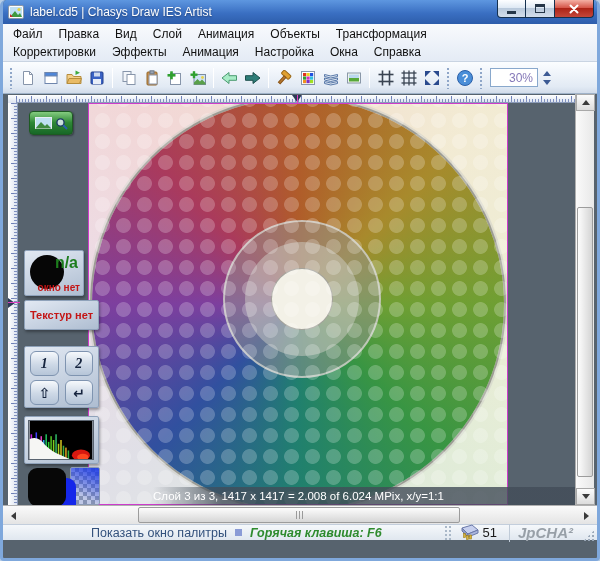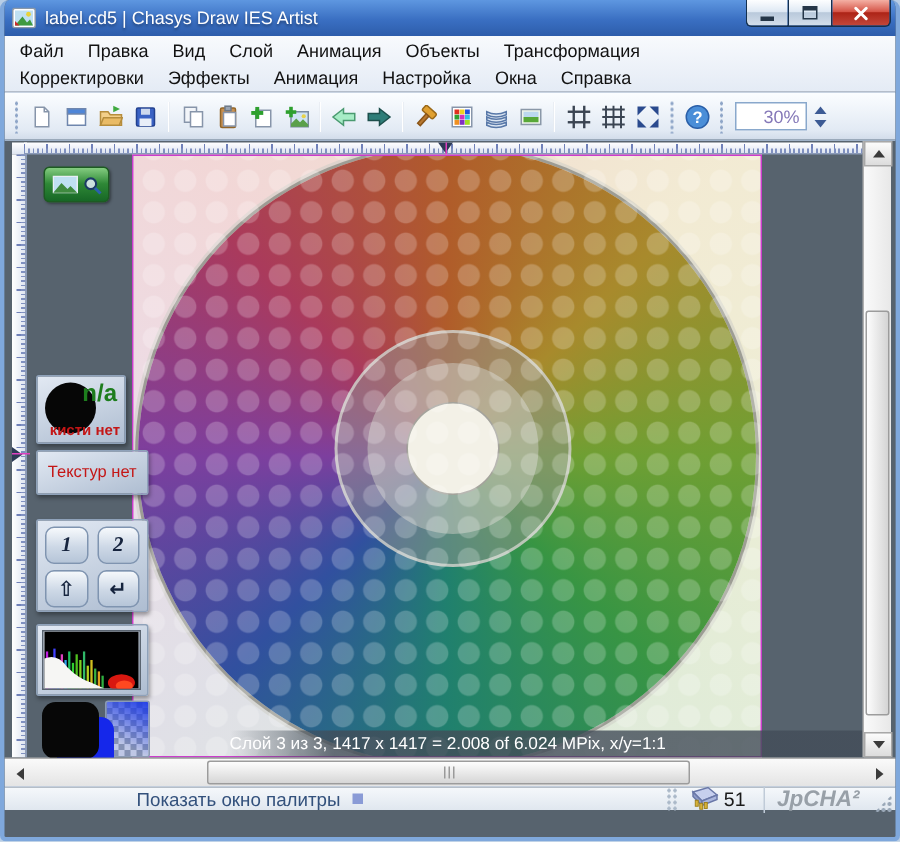--- a/index.html
+++ b/index.html
@@ -102,21 +102,21 @@
   .fpanel { position:absolute; background:linear-gradient(160deg,#e2e9f3,#aebdd1);
             border:1px solid #8fa2ba; border-radius:2px; box-shadow:1px 2px 3px rgba(0,0,0,.35); }
   .nav-btn { position:absolute; left:26px; top:17px; width:44px; height:24px;
              background:linear-gradient(#84cc80,#2e8836 48%,#176726); border:1px solid #1d5a22; border-radius:4px;
              display:flex; align-items:center; justify-content:center; gap:3px; box-shadow:1px 1px 2px rgba(0,0,0,.4); }
   .brush-panel { left:21px; top:156px; width:60px; height:46px; }
   .brush-circle { position:absolute; left:5px; top:4px; width:34px; height:34px; border-radius:50%; background:#060606; }
   .brush-value { position:absolute; right:5px; top:3px; color:#1d7d1d; font-size:16px; font-weight:bold; }
   .brush-status { position:absolute; right:3px; bottom:2px; color:#c41616; font-size:10px; font-weight:bold; }
   .texture-panel { left:21px; top:206px; width:75px; height:30px; display:flex; align-items:center; justify-content:center; }
-  .texture-status { color:#c41616; font-size:11px; font-weight:normal; }
+  .texture-status { color:#c41616; font-size:11px; font-weight:bold; }
   .btn-panel { left:21px; top:252px; width:75px; height:62px; padding:4px 5px;
                display:grid; grid-template-columns:1fr 1fr; gap:4px 6px; }
   .mini-btn { height:25px; border:1px solid #7f94b0; border-radius:6px;
               background:linear-gradient(#f6f9fc,#cdd8e6 55%,#b6c5d8);
               display:flex; align-items:center; justify-content:center;
               font-family:"Liberation Serif",serif; font-style:italic; font-weight:bold; font-size:14px; color:#16243e; }
   .mini-btn.sym { font-family:"DejaVu Sans",sans-serif; font-style:normal; font-size:14px; }
   .hist-panel { left:21px; top:322px; width:75px; height:48px; padding:3px; }
   .hist-panel svg { display:block; border:1px solid #5a6470; }
   .swatch-black { position:absolute; left:25px; top:374px; width:38px; height:38px; border-radius:9px; background:#070707; z-index:3; }
@@ -422,21 +422,21 @@
       </svg>
       <svg width="13" height="13" viewBox="0 0 13 13">
         <circle cx="5.5" cy="5.5" r="3.6" fill="rgba(230,240,250,.85)" stroke="#1c3a66" stroke-width="1.4"></circle>
         <line x1="8.3" y1="8.3" x2="12" y2="12" stroke="#2a5fb0" stroke-width="2"></line>
       </svg>
     </div>
 
     <div class="fpanel brush-panel">
       <div class="brush-circle"></div>
       <div class="brush-value">n/a</div>
-      <div class="brush-status">кисти нет</div>
+      <div class="brush-status">окно нет</div>
     </div>
 
     <div class="fpanel texture-panel">
       <div class="texture-status">Текстур нет</div>
     </div>
 
     <div class="fpanel btn-panel">
       <div class="mini-btn">1</div>
       <div class="mini-btn">2</div>
       <div class="mini-btn sym">⇧</div>
@@ -495,20 +495,21 @@
       <span class="hs-grip"></span>
     </div>
     <div class="hs-btn" style="right:2px;">
         <span class="tri-right-sm"></span>
       </div>
   </div>
 
   <div class="statusbar">
     <span class="sb-hint">Показать окно палитры</span>
     <span class="sb-sep-square"></span>
+    <span class="sb-hotkey">Горячая клавиша: F6</span>
     <div class="sb-right">
       <span class="sb-grip"></span>
       <svg width="22" height="17" viewBox="0 0 22 17">
         <path d="M4 4 L14 1 L20 6 L10 10 Z" fill="#c6cfee" stroke="#6a78a8"></path>
         <path d="M4 4 L10 10 L10 13 L4 7 Z" fill="#8f9cc8" stroke="#6a78a8"></path>
         <path d="M10 10 L20 6 L20 9 L10 13 Z" fill="#aab6dd" stroke="#6a78a8"></path>
         <rect x="5.5" y="9.5" width="2" height="4" fill="#d8b23a" stroke="#9a7c18" stroke-width="0.6"></rect>
         <rect x="8.5" y="11.5" width="2" height="4" fill="#d8b23a" stroke="#9a7c18" stroke-width="0.6"></rect>
         <rect x="11.5" y="11" width="2" height="4" fill="#d8b23a" stroke="#9a7c18" stroke-width="0.6"></rect>
       </svg>

